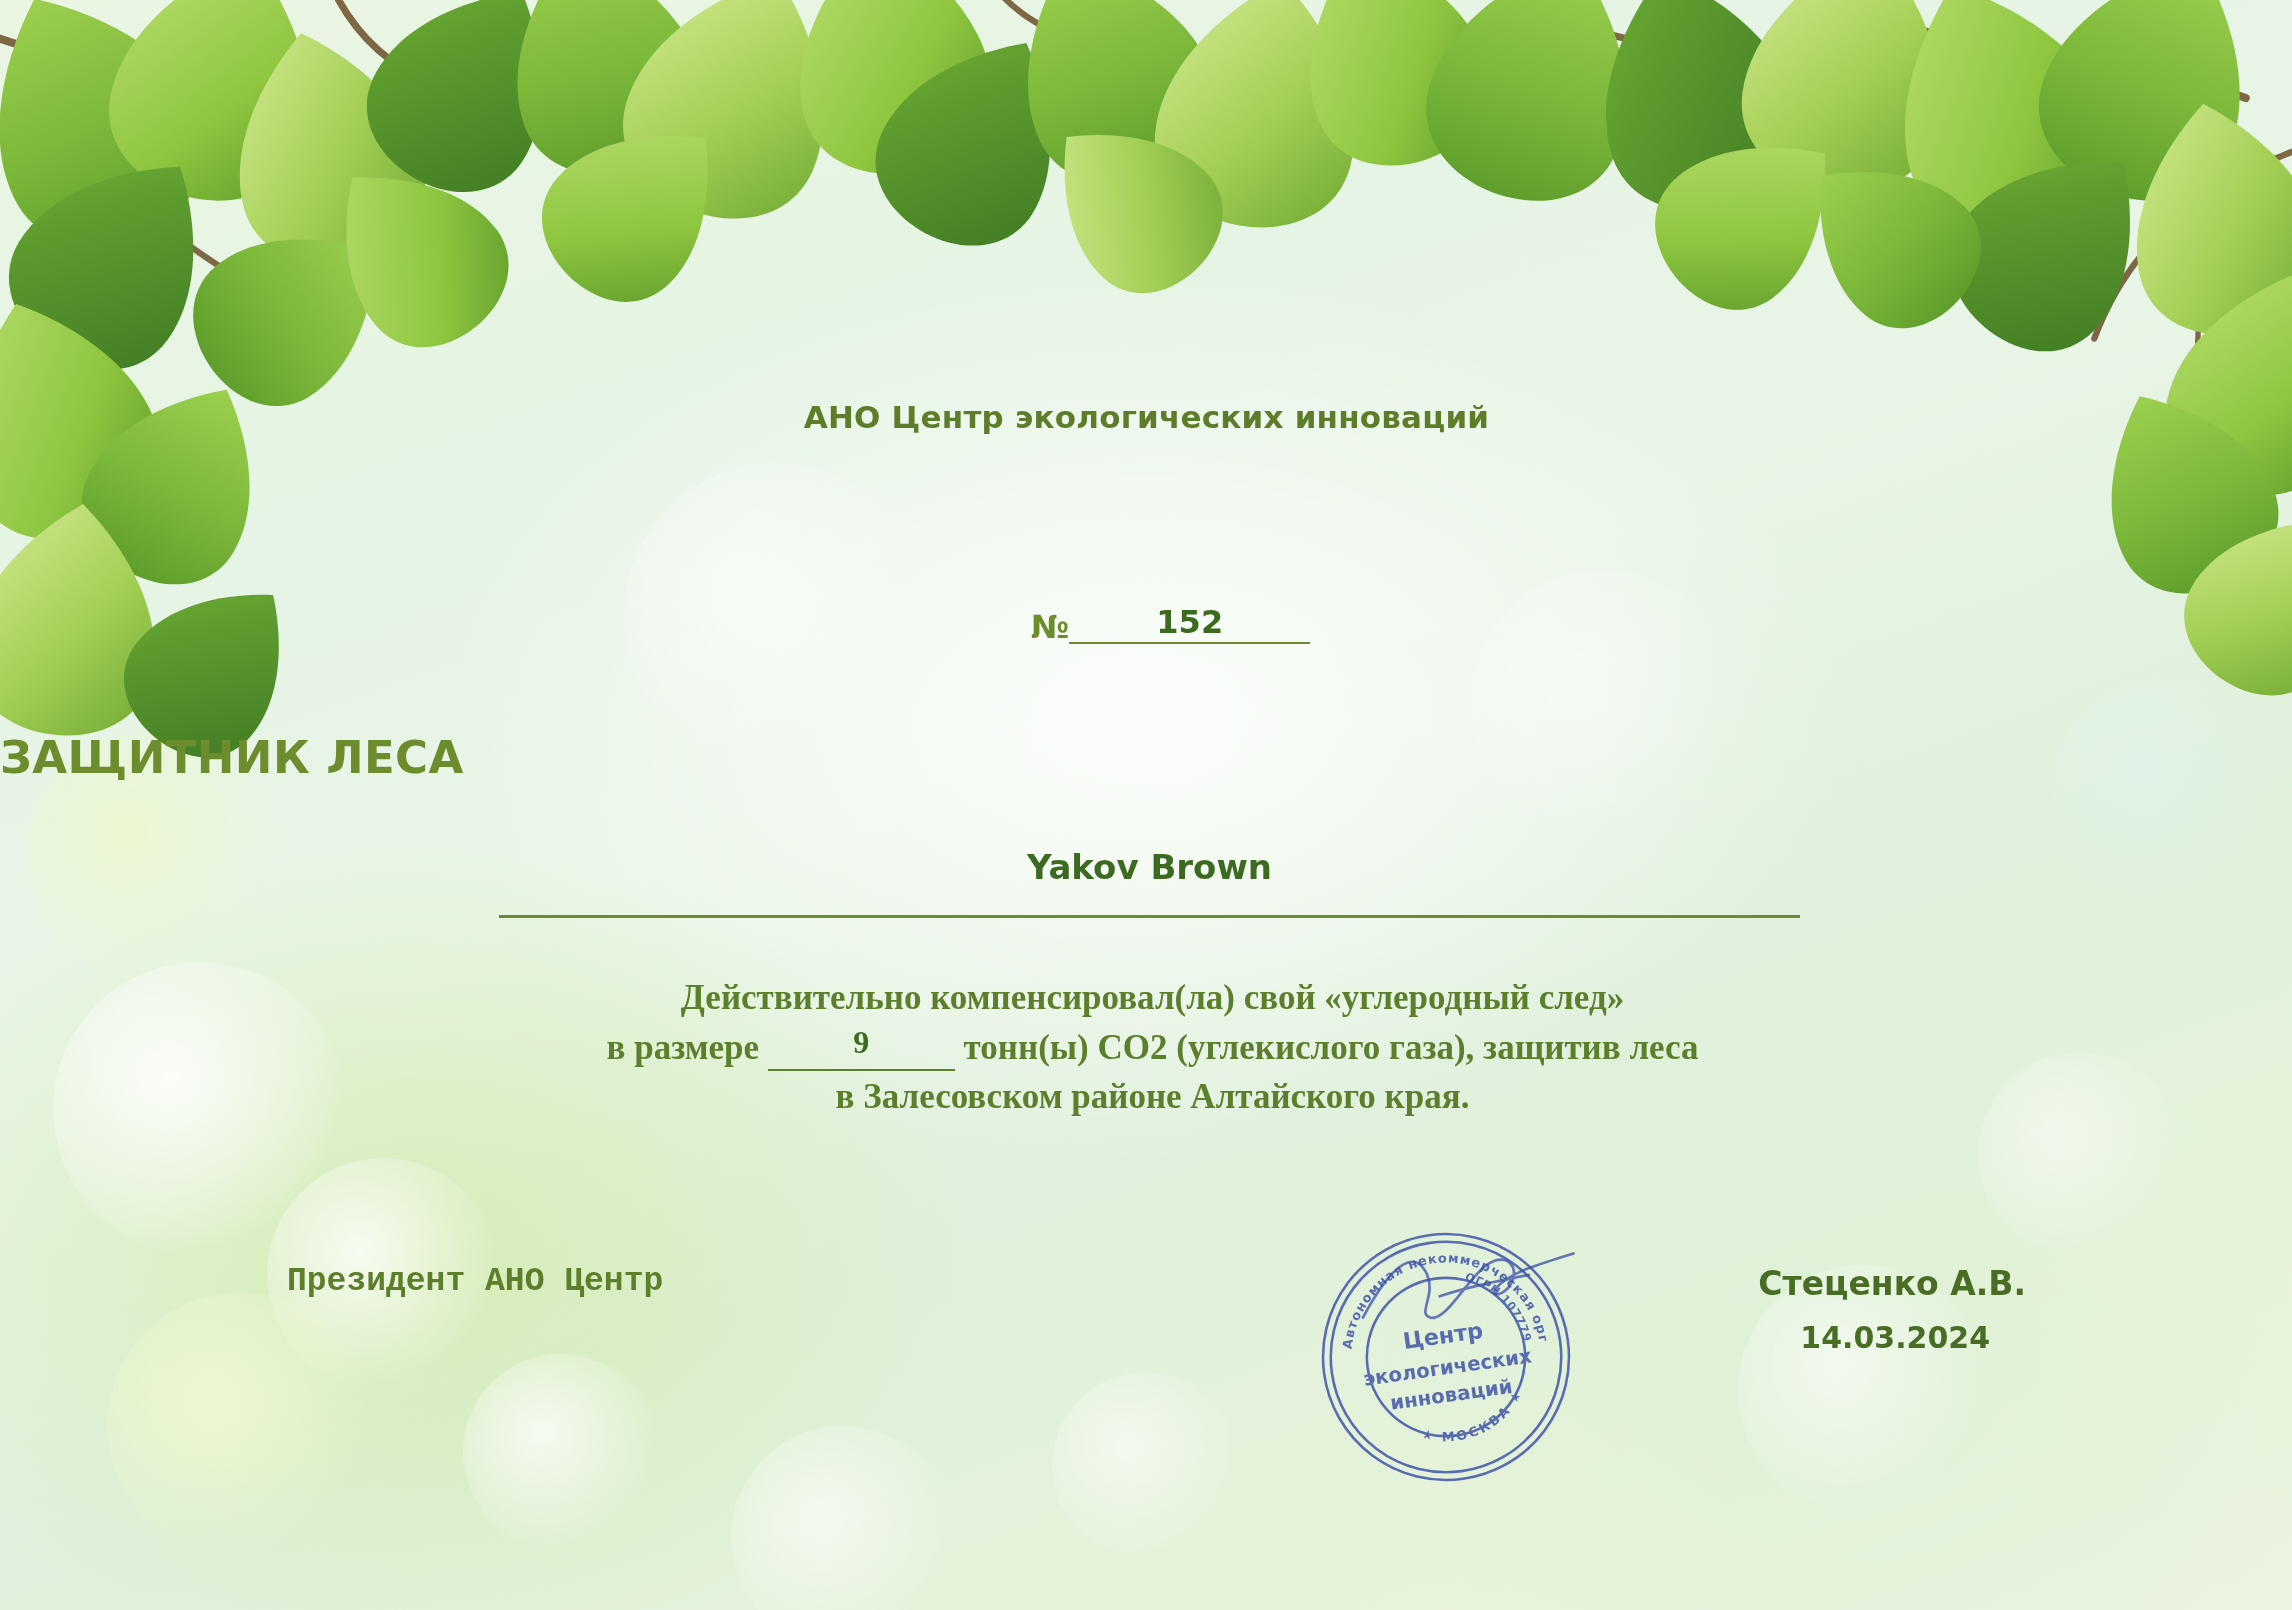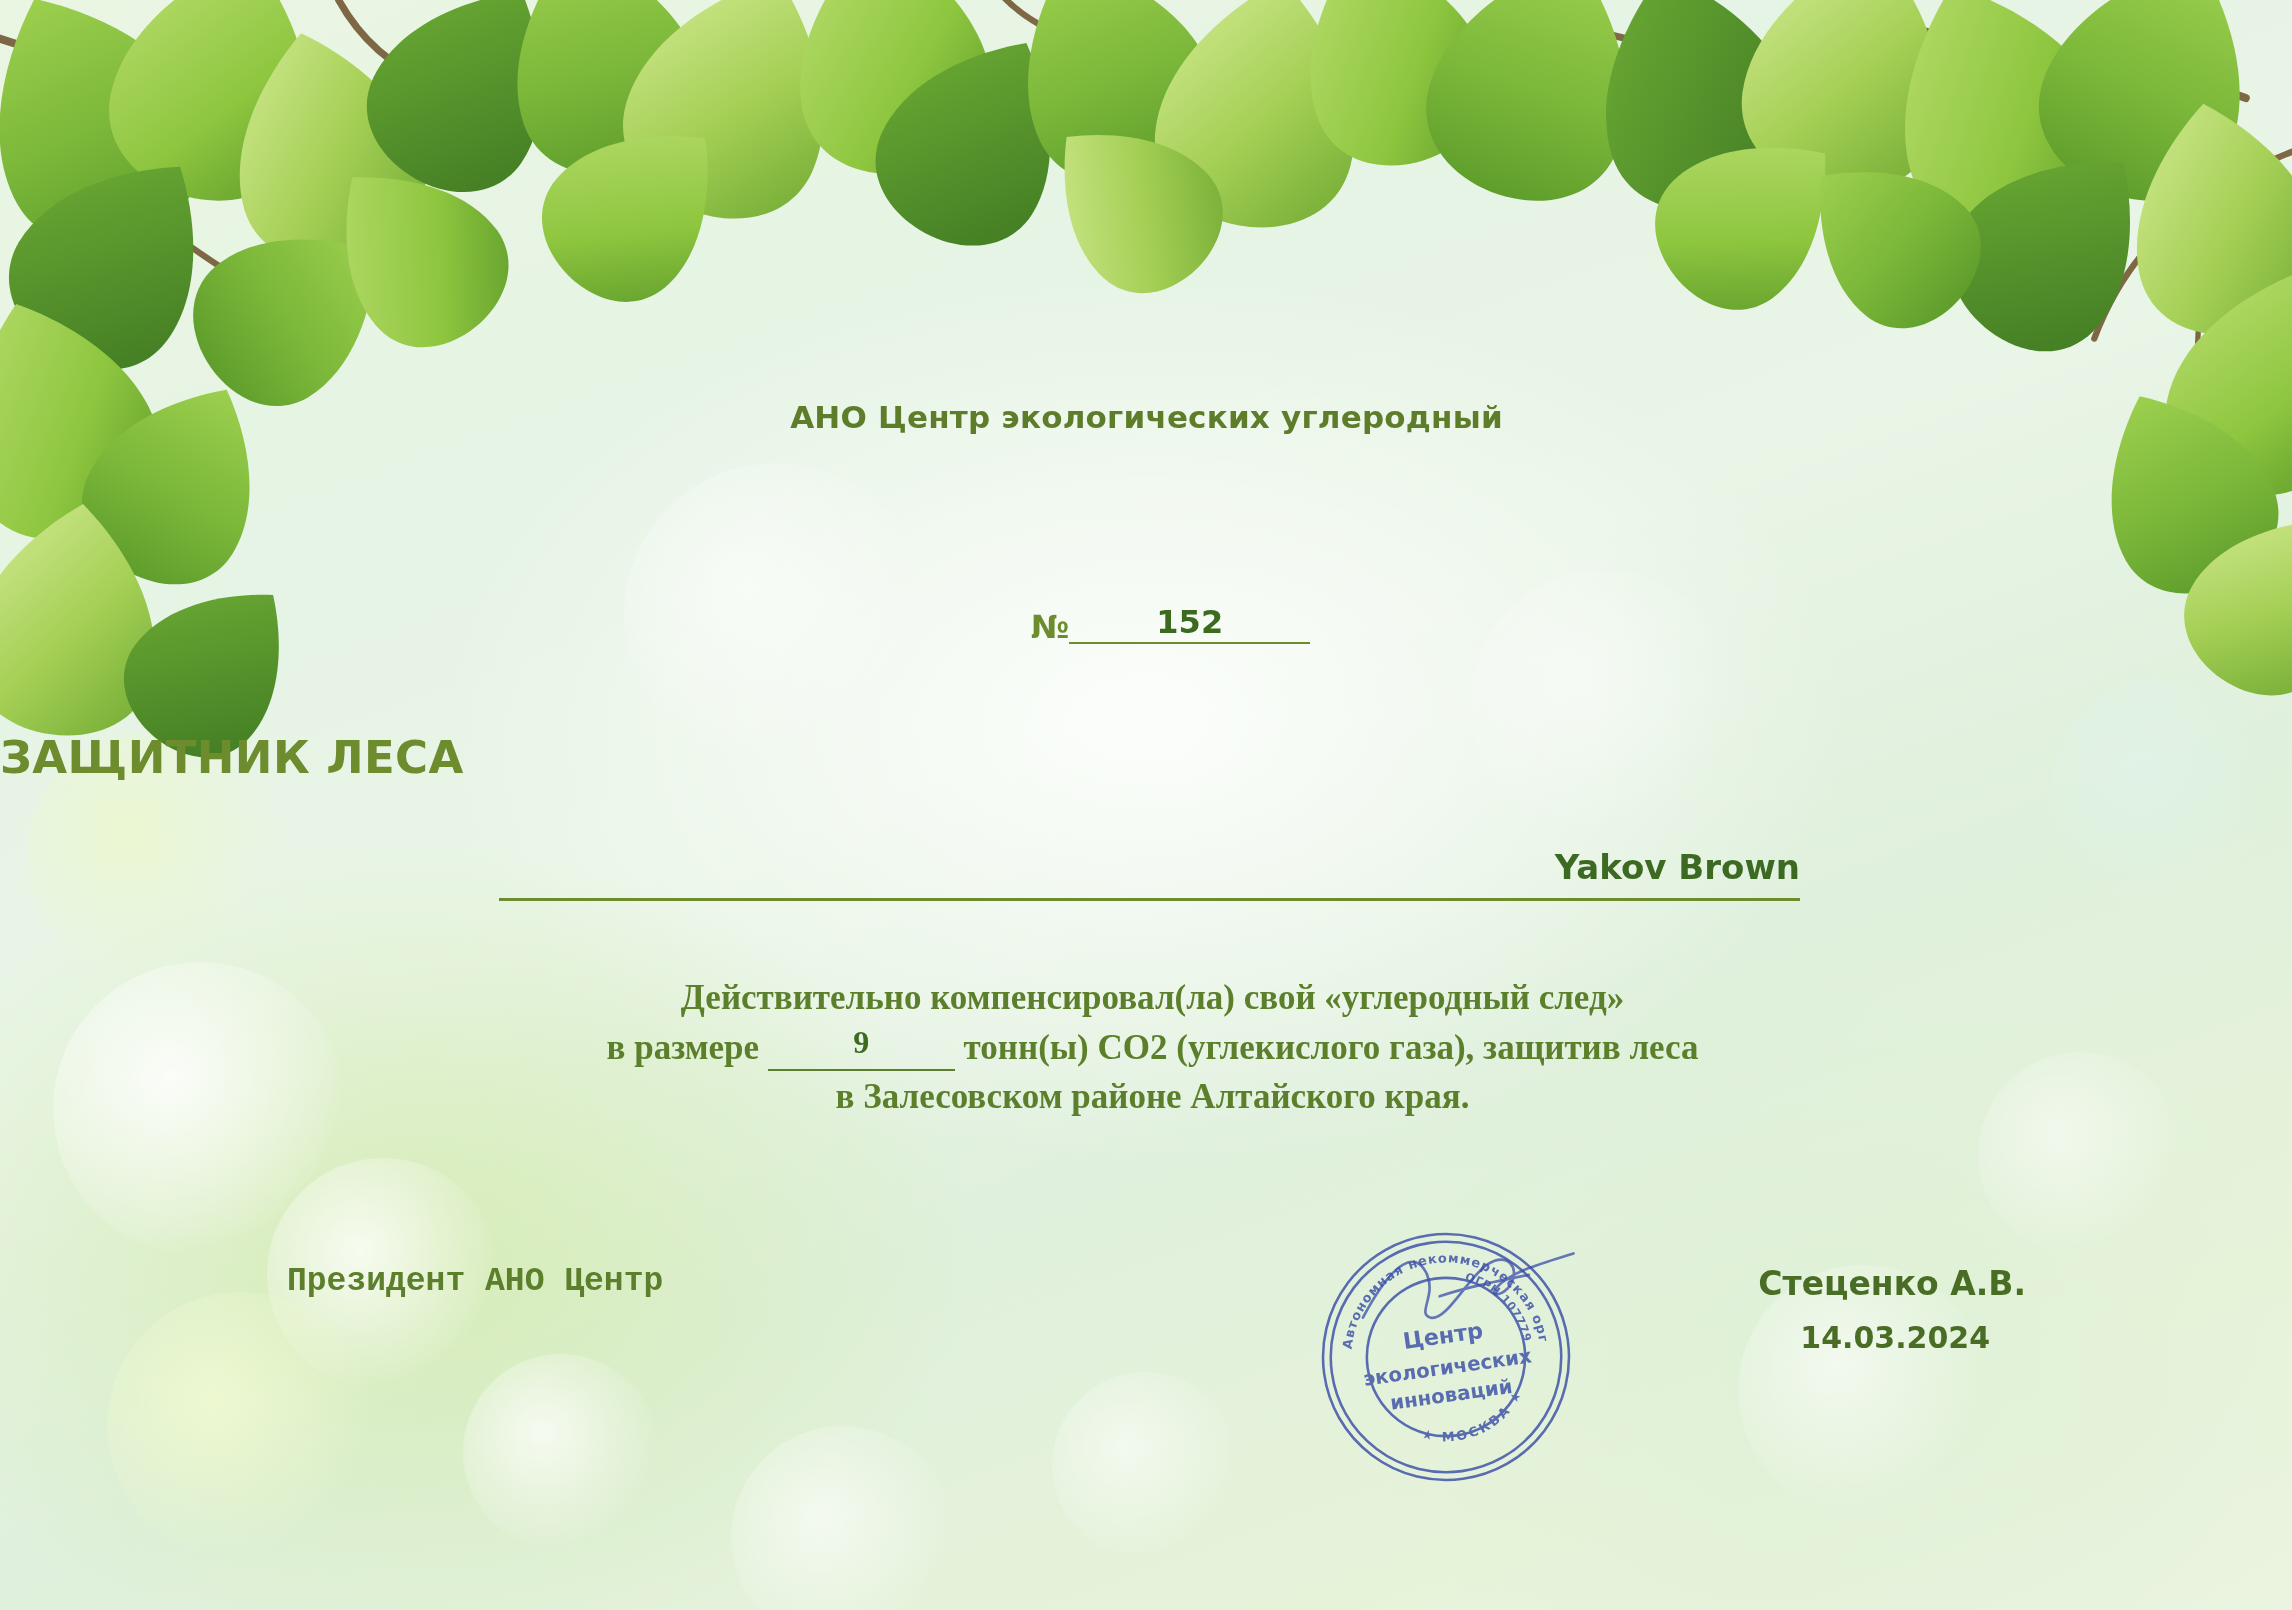--- a/index.html
+++ b/index.html
@@ -118,22 +118,21 @@
     position: absolute;
     top: 847px;
     left: 499px;
     width: 1301px;
     text-align: center;
   }
   .recipient .name {
     font-size: 34px;
     font-weight: 700;
     color: #3d6a22;
-    padding-bottom: 11px;
-    text-align: right;
+    padding-bottom: 28px;
   }
   .recipient .rule {
     border-bottom: 3.6px solid #6c8c2e;
   }
 
   .body-text {
     position: absolute;
     top: 973px;
     left: 12px;
     right: 0;
@@ -312,21 +311,21 @@
         <use href="#leaf" x="2350" y="430" width="200" height="240" fill="url(#lg1)" transform="rotate(-25 2450 550)"></use>
         <use href="#leaf" x="2460" y="560" width="190" height="225" fill="url(#lg3)" transform="rotate(35 2555 672)"></use>
         <use href="#leaf" x="1870" y="130" width="190" height="225" fill="url(#lg2)" transform="rotate(50 1965 242)"></use>
         <use href="#leaf" x="2030" y="160" width="180" height="215" fill="url(#lg1)" transform="rotate(-48 2120 267)"></use>
       </g>
     </svg>
   </div>
 
   <div class="content">
 
-    <div class="org-name">АНО Центр экологических углеродный</div>
+    <div class="org-name">АНО Центр экологических инноваций</div>
 
 
     <div class="number-row">
       <span>№</span><span class="num-line"><span class="value">152</span><span class="underline"></span></span>
     </div>
 
     <div class="award-name">ЗАЩИТНИК ЛЕСА</div>
 
     <div class="recipient">
       <div class="name">Yakov Brown</div>

